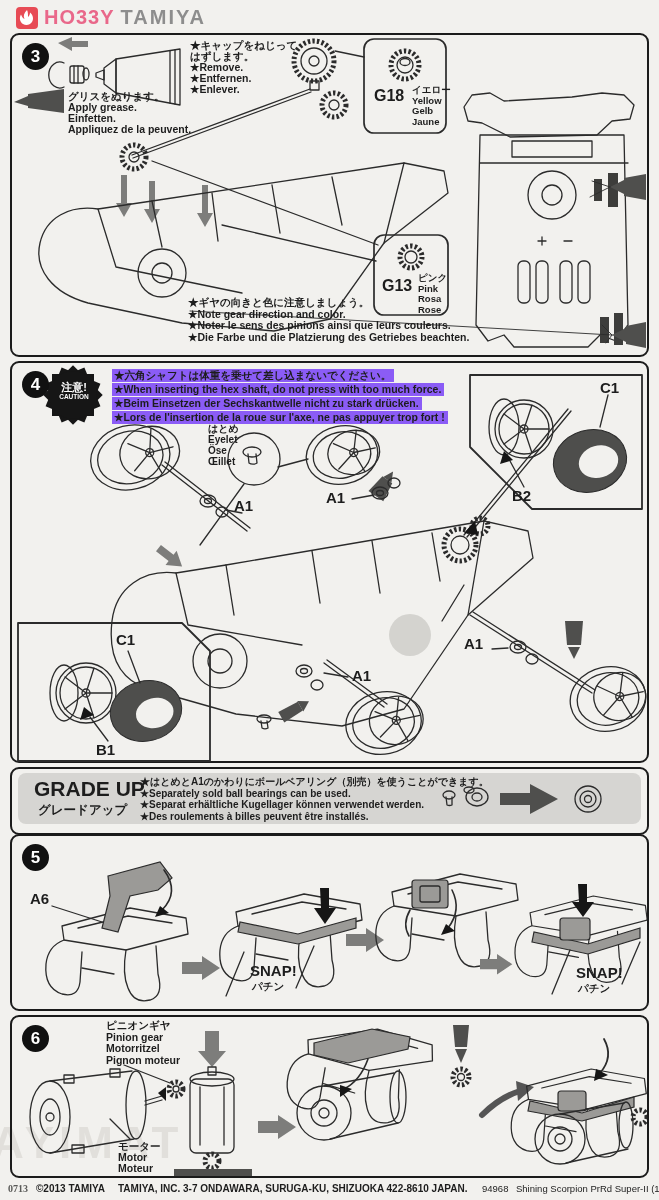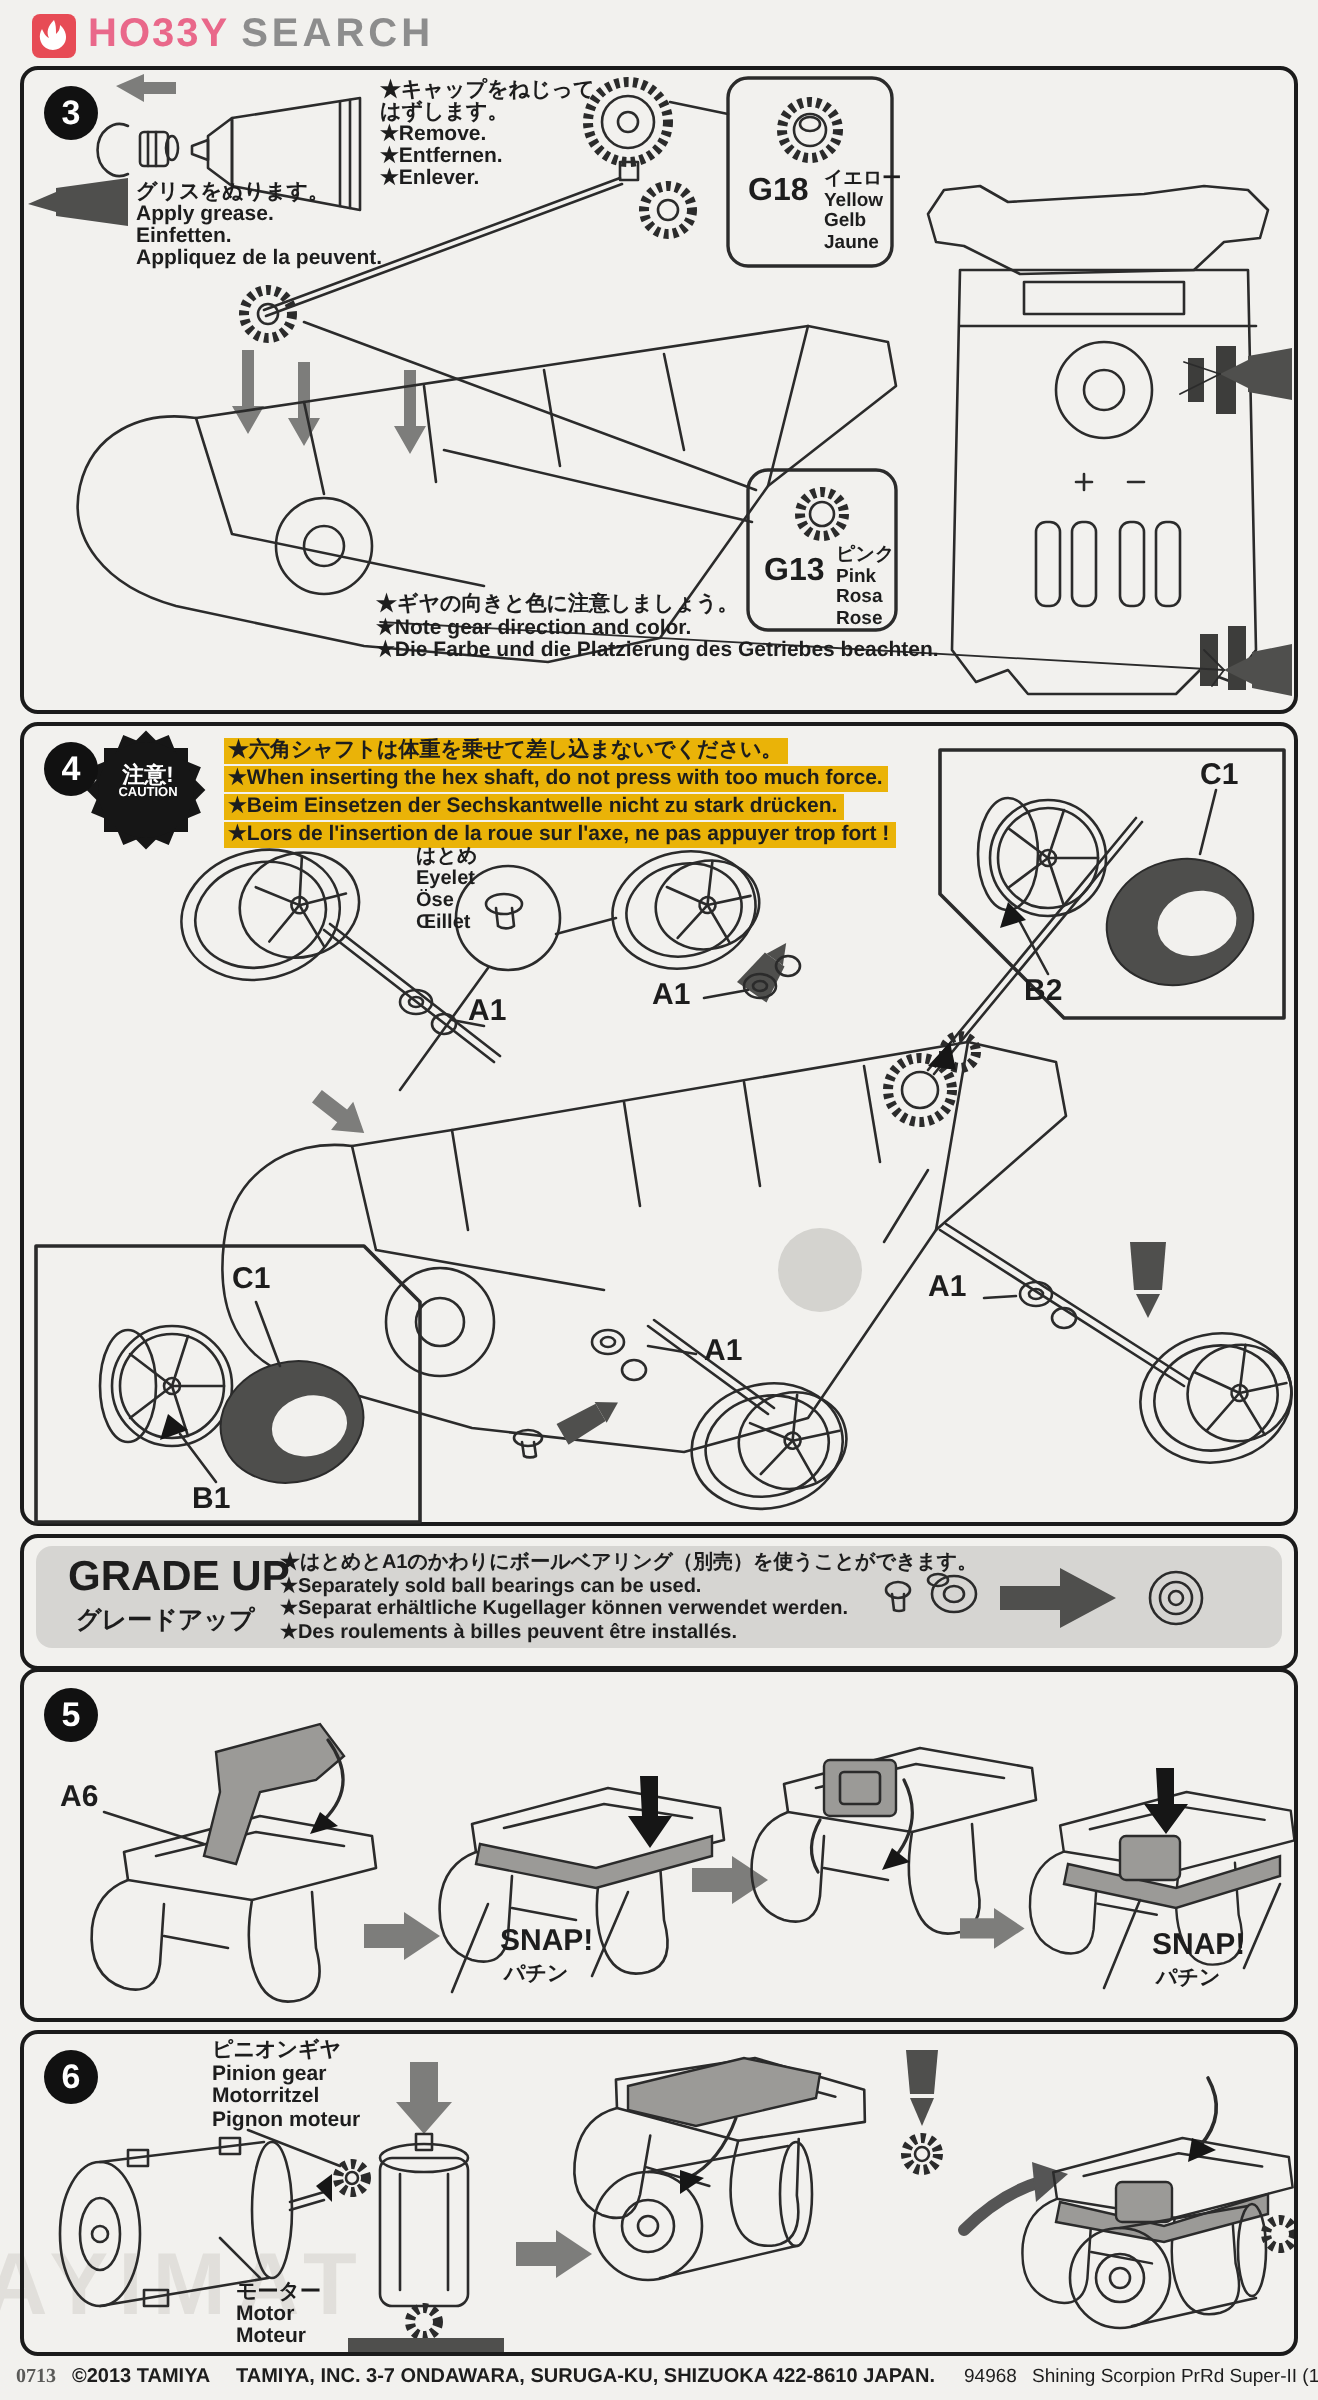--- a/index.html
+++ b/index.html
@@ -9,21 +9,21 @@
   .art { position:absolute; left:0; top:0; }
   .ln  { stroke:#2b2b2b; fill:none; stroke-width:1.3; stroke-linejoin:round; stroke-linecap:round; }
   .teeth { fill:none; stroke:#2b2b2b; stroke-width:5; stroke-dasharray:2.4,2.2; }
   .fill-dark { fill:#4f4f4d; stroke:none; }
   .fill-gray { fill:#7d7d7b; stroke:none; }
   .part-gray { fill:#9b9a97; stroke:#2b2b2b; stroke-width:1.2; }
   .num { position:absolute; width:27px; height:27px; background:#111; color:#fff; border-radius:50%;
          font-weight:bold; font-size:17px; display:flex; align-items:center; justify-content:center; z-index:5; }
   .lbl { position:absolute; font-size:10px; font-weight:bold; line-height:11px; white-space:nowrap; z-index:4; }
   .plbl { position:absolute; font-size:15px; font-weight:bold; white-space:nowrap; z-index:4; }
-  .hl > div { background:#eab308; display:table; padding:0 3px 1px 2px; margin-bottom:1px; white-space:nowrap; }
+  .hl > div { background:#8b5cf6; display:table; padding:0 3px 1px 2px; margin-bottom:1px; white-space:nowrap; }
   .codebig { font-size:16px; font-weight:bold; }
   .burst-txt { position:absolute; color:#fff; text-align:center; z-index:5; font-weight:bold; }
   .snap { position:absolute; font-size:15px; font-weight:bold; z-index:4; }
   .snapjp { position:absolute; font-size:10.5px; font-weight:bold; z-index:4; }
   .logo { position:absolute; top:6px; left:16px; display:flex; align-items:center; gap:6px; }
   .logo-txt { font-size:20px; font-weight:bold; letter-spacing:1px; }
   .watermark { position:absolute; left:-8px; top:1118px; font-size:44px; font-weight:bold;
                letter-spacing:5px; color:#dcdad5; opacity:0.75; z-index:0; }
   .footer { position:absolute; top:1183px; left:0; width:659px; font-size:10px; z-index:5; }
   .footer span { position:absolute; white-space:nowrap; }
@@ -32,21 +32,21 @@
 <body>
 
 <div class="watermark">AYIMAT</div>
 
 <div class="logo">
   <svg width="22" height="22" viewBox="0 0 22 22">
     <rect x="0" y="0" width="22" height="22" rx="4" fill="#e74b55"></rect>
     <path d="M11,3 C8,6 7,9 8.5,12 C6.5,11 6,9.5 5,7.5 C3,10.5 3.8,15 7,17 C10,18.8 14,18 16,15 C18,12 17,8 14,5.5 C14,8 13,9 12,10 C12,7.5 12,5 11,3 Z" fill="#fff"></path>
   </svg>
   <span class="logo-txt" style="color:#e9688a">HO33Y</span>
-  <span class="logo-txt" style="color:#8d8d8d; letter-spacing:2px">SEARCH</span>
+  <span class="logo-txt" style="color:#8d8d8d; letter-spacing:2px">TAMIYA</span>
 </div>
 
 <div class="sec" style="top:33px; height:324px;">
   <div class="num" style="left:10px; top:8px;">3</div>
   <svg class="art" width="635" height="320" viewBox="0 0 635 320">
 
     <polygon class="fill-gray" points="46,8 60,2 60,6 76,6 76,12 60,12 60,16"></polygon>
 
     <g class="ln">
       <path d="M52,28 A11,13 0 1 0 52,52"></path>
@@ -167,20 +167,21 @@
   <div class="plbl codebig" style="left:370px; top:242px;">G13</div>
   <div class="lbl" style="left:406px; top:238px; font-size:9.5px; line-height:10.5px;">
       <div>ピンク</div>
       <div>Pink</div>
       <div>Rosa</div>
       <div>Rose</div>
     </div>
   <div class="lbl" style="left:176px; top:262px; font-size:10.5px; line-height:11.5px;">
       <div>★ギヤの向きと色に注意しましょう。</div>
       <div>★Note gear direction and color.</div>
+      <div>★Noter le sens des pinions ainsi que leurs couleurs.</div>
       <div>★Die Farbe und die Platzierung des Getriebes beachten.</div>
     </div>
 </div>
 
 <div class="sec" style="top:361px; height:402px;">
   <div class="num" style="left:10px; top:8px;">4</div>
   <svg class="art" width="635" height="400" viewBox="0 0 635 400">
 
     <g fill="#161616">
       <rect x="40" y="11" width="42" height="42"></rect>

